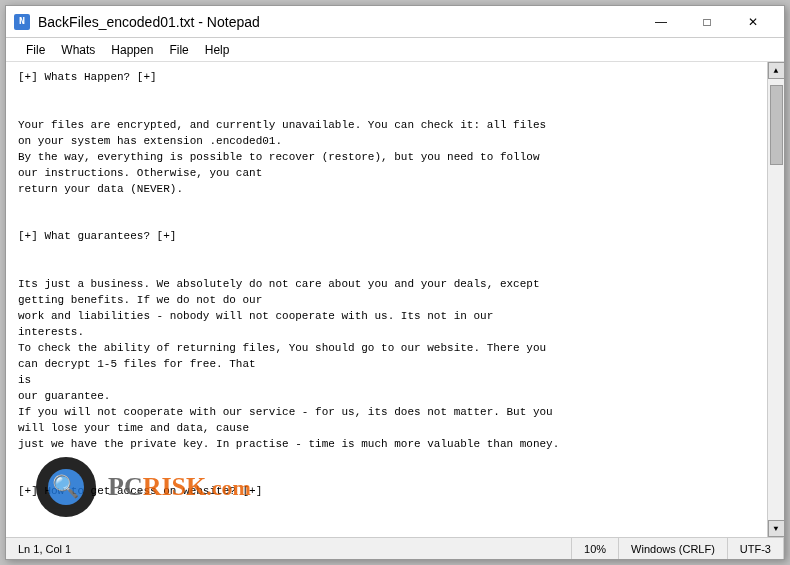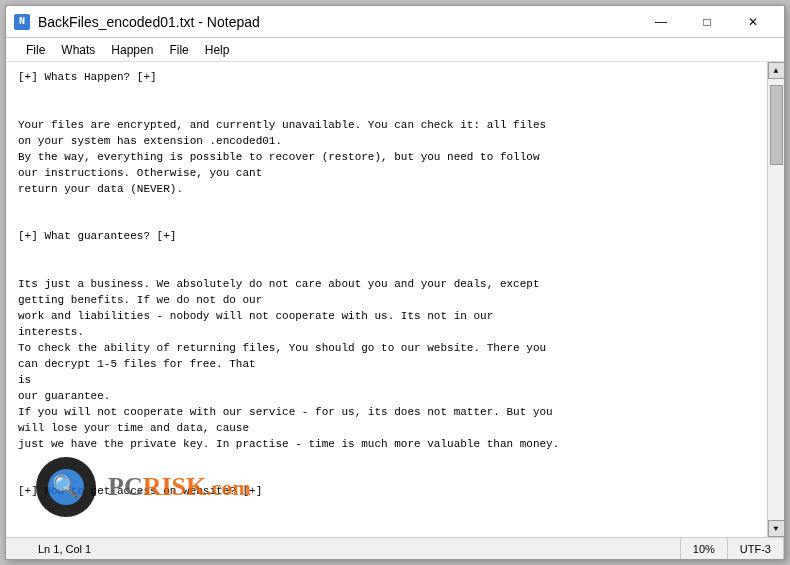--- a/index.html
+++ b/index.html
@@ -159,21 +159,20 @@
 
     .status-bar {
       height: 22px;
       background: #f0f0f0;
       border-top: 1px solid #ccc;
       display: flex;
       align-items: center;
       font-family: 'Segoe UI', Arial, sans-serif;
       font-size: 11px;
       color: #000;
-      padding-left: 20px;
     }
 
     .status-section {
       padding: 0 12px;
       border-right: 1px solid #ccc;
       height: 100%;
       display: flex;
       align-items: center;
     }
 
@@ -313,17 +312,20 @@
   </div>
 
   <div class="status-bar">
     <div class="status-section">
       <span>Ln 1, Col 1</span>
     </div>
     <div class="status-section">
       <span>10%</span>
     </div>
     <div class="status-section">
+      <span>Windows (CRLF)</span>
+    </div>
+    <div class="status-section">
       <span>UTF-3</span>
     </div>
   </div>
 
 </div>
 
 </body></html>

